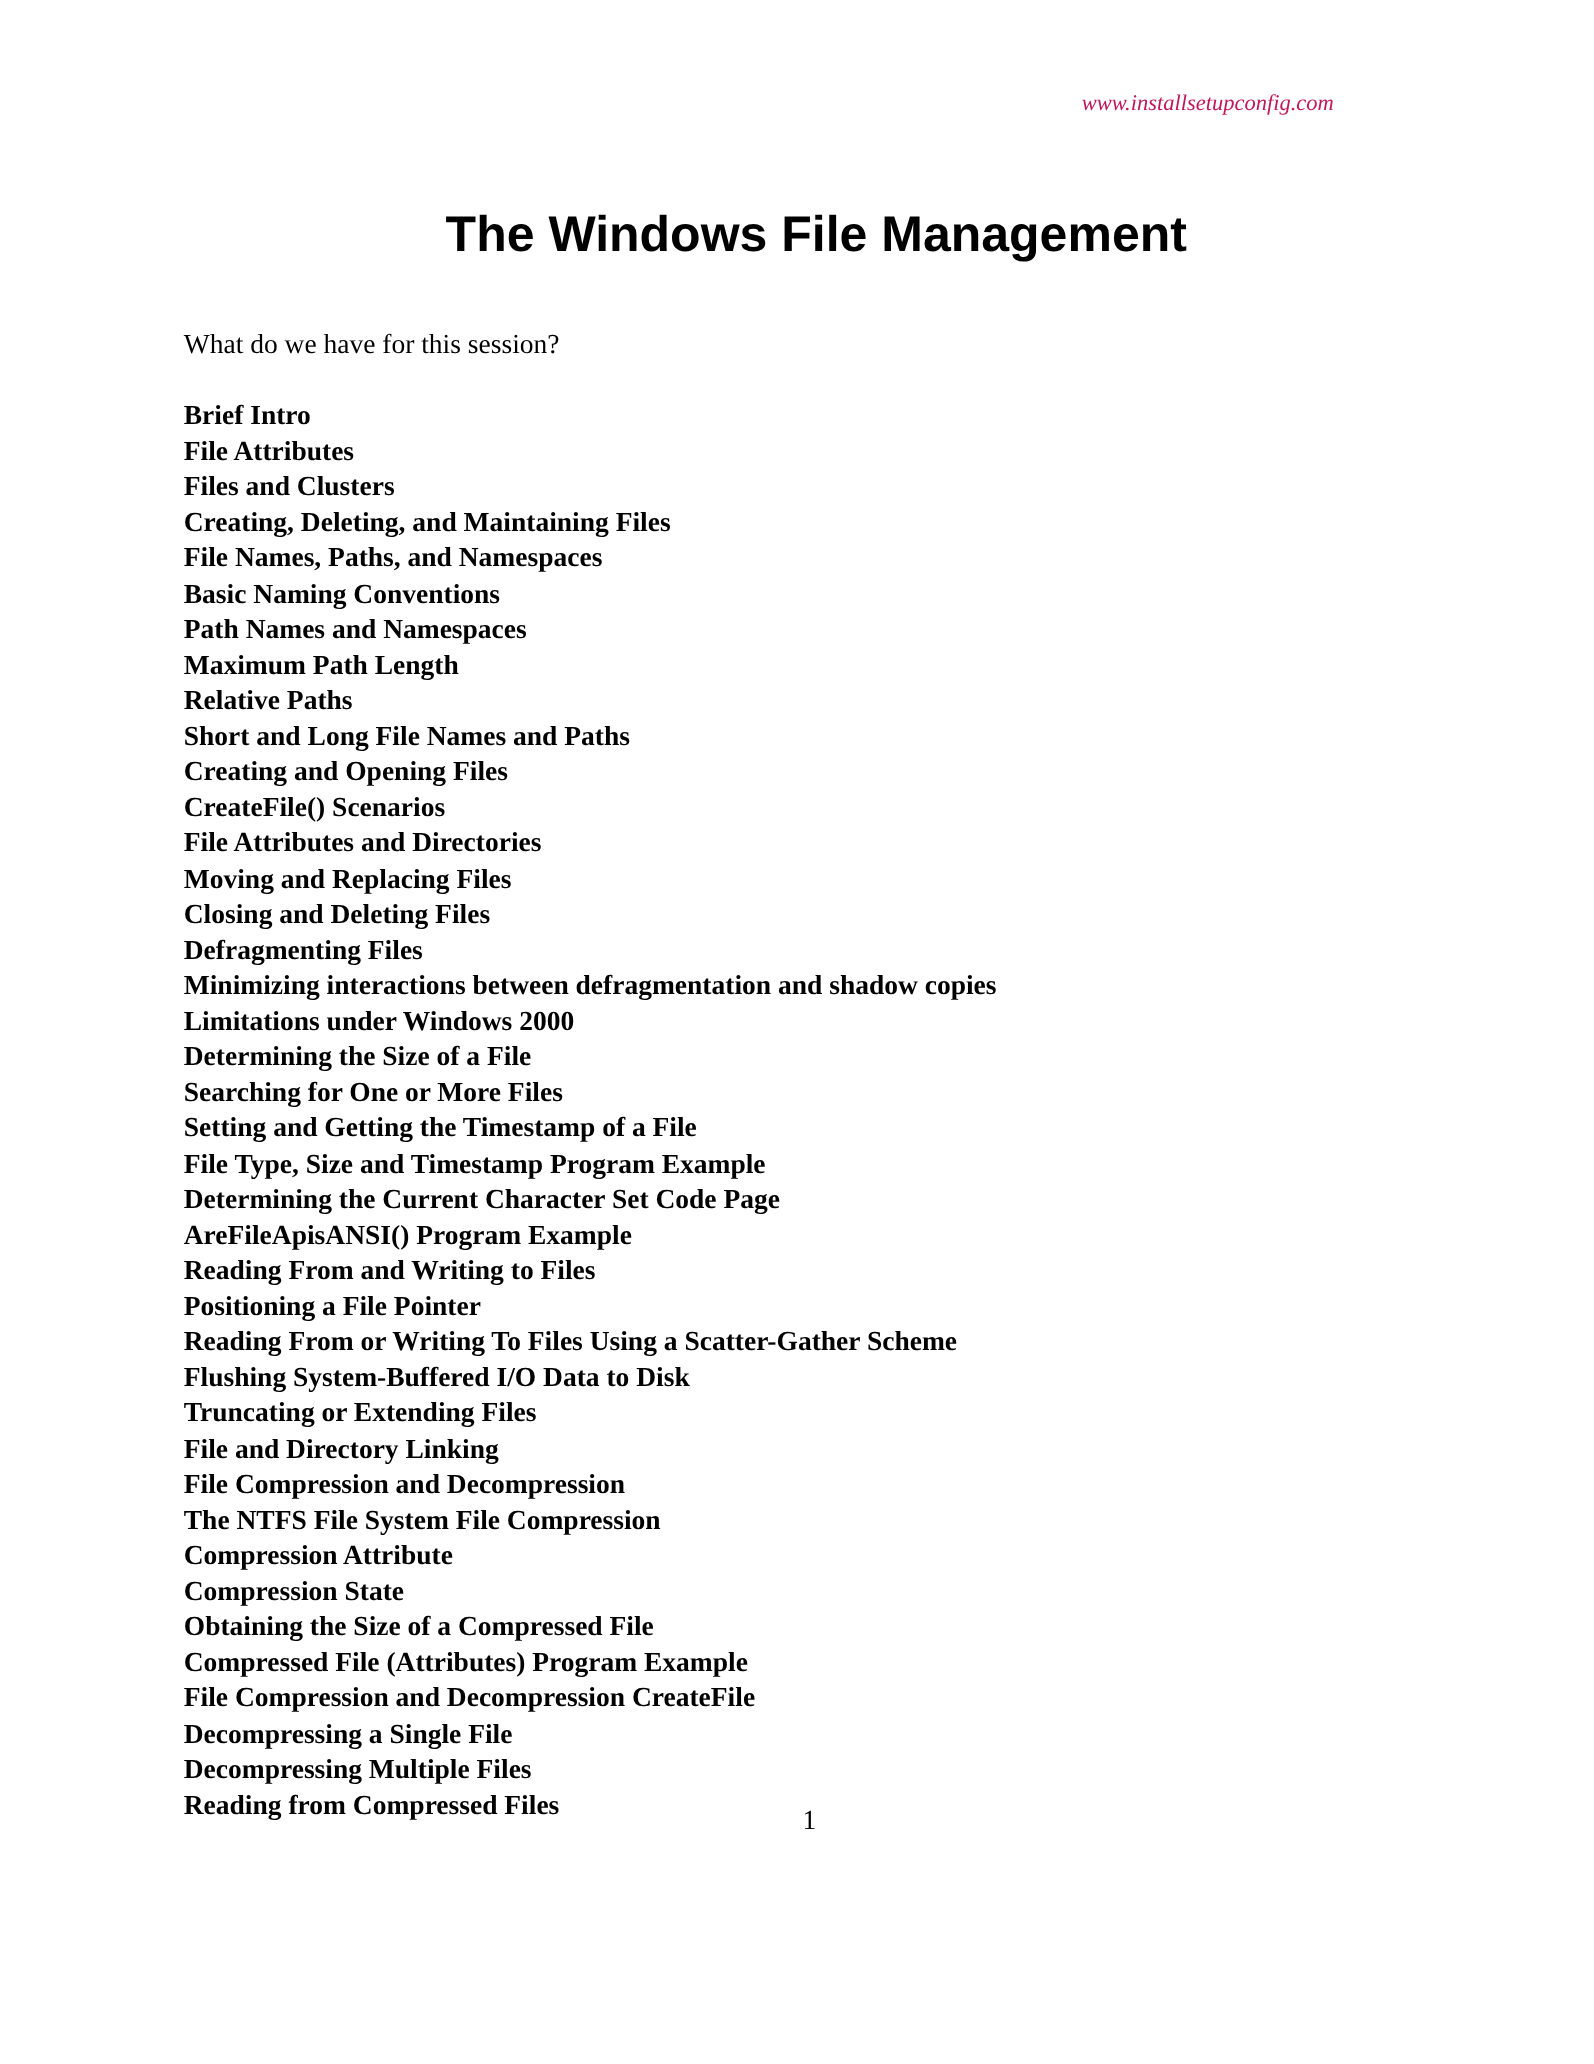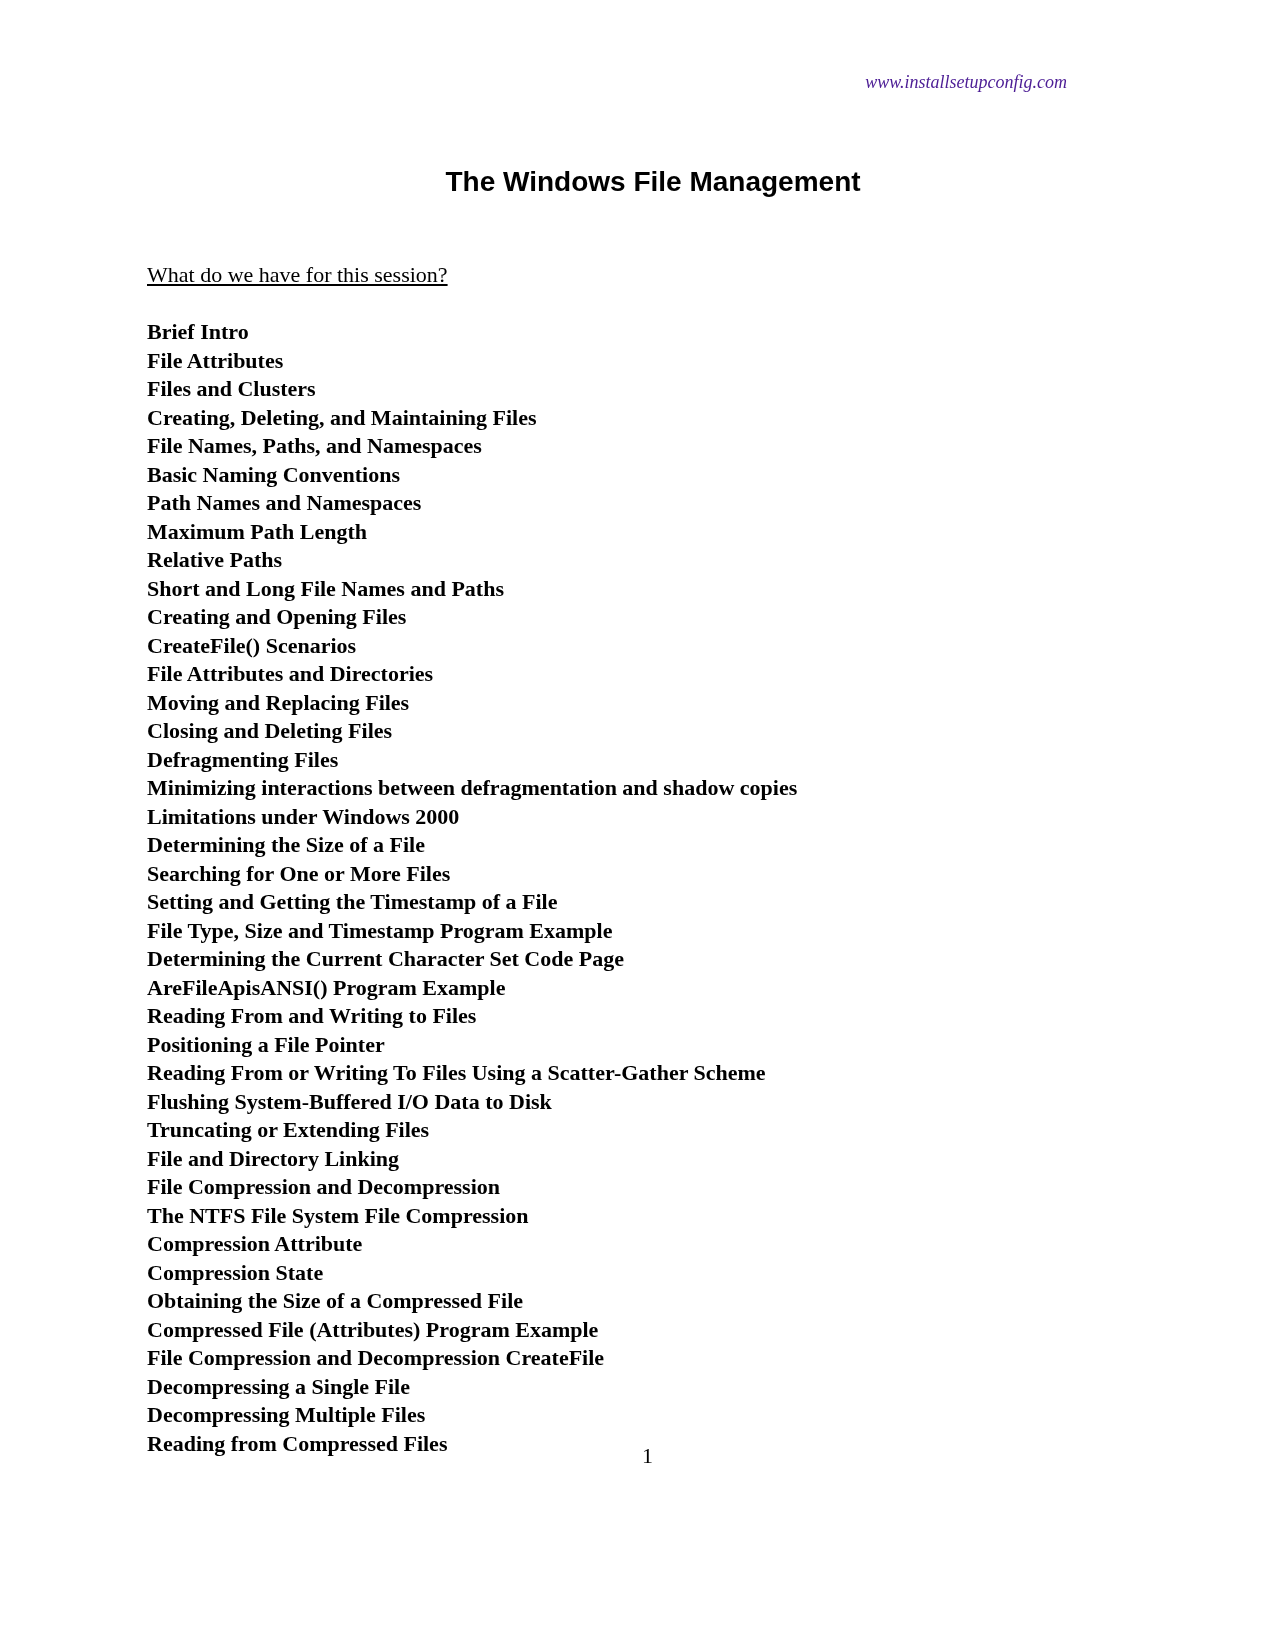--- a/index.html
+++ b/index.html
@@ -1,29 +1,29 @@
 <!DOCTYPE html>
 <html><head>
 <meta charset="utf-8">
 <style>
   html, body { margin:0; padding:0; background:#ffffff; }
   body { width:1275px; height:1651px; position:relative; overflow:hidden; }
   .header-link {
     position:absolute; top:72px; right:208px;
     font-family:"Liberation Serif", serif; font-style:italic;
-    font-size:18px; color:#4c1d95; text-decoration:none;
+    font-size:18px; color:#be185d; text-decoration:none;
   }
   .title {
     position:absolute; top:166px; left:0; width:1275px; text-align:center;
     font-family:"Liberation Sans", sans-serif; font-weight:bold;
-    font-size:28px; color:#000; margin:0; padding-left:31px; box-sizing:border-box;
+    font-size:40px; color:#000; margin:0; padding-left:31px; box-sizing:border-box;
   }
   .intro {
     position:absolute; top:262px; left:147px;
-    font-family:"Liberation Serif", serif; font-size:22px; color:#000; margin:0;text-decoration:underline;
+    font-family:"Liberation Serif", serif; font-size:22px; color:#000; margin:0;
   }
   .toc {
     position:absolute; top:318px; left:147px; list-style:none; margin:0; padding:0;
     font-family:"Liberation Serif", serif; font-weight:bold; font-size:22px; color:#000;
   }
   .toc li { height:28.5px; line-height:28.5px; white-space:nowrap; }
   .page-num {
     position:absolute; top:1443px; left:0; width:1275px; text-align:center;
     font-family:"Liberation Serif", serif; font-size:22px; color:#000; padding-left:20px; box-sizing:border-box;
   }

